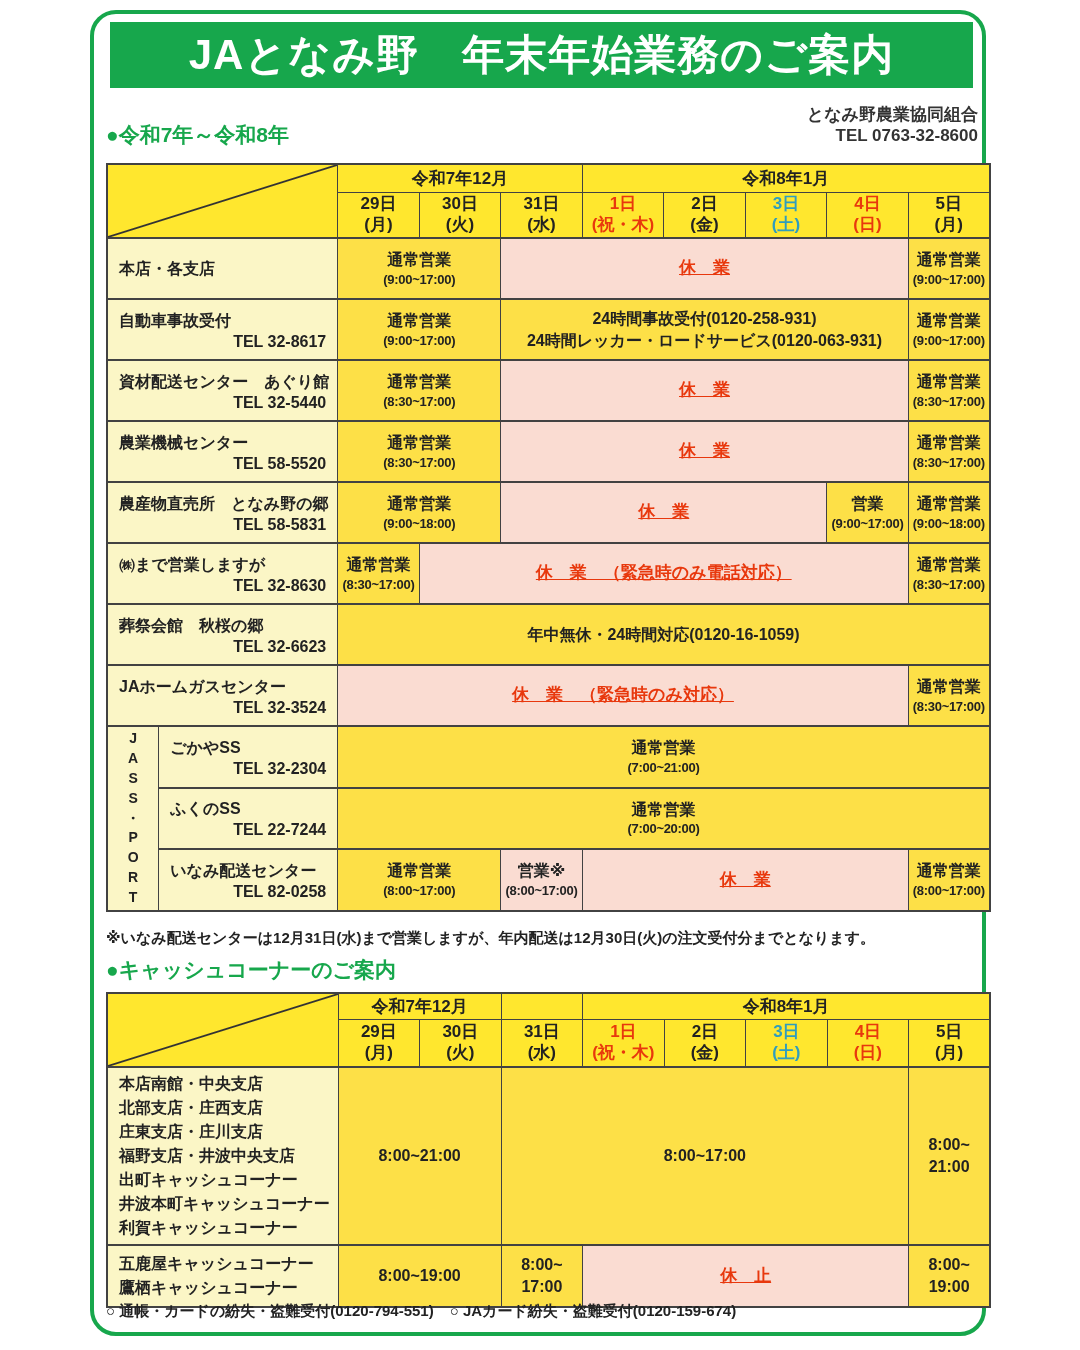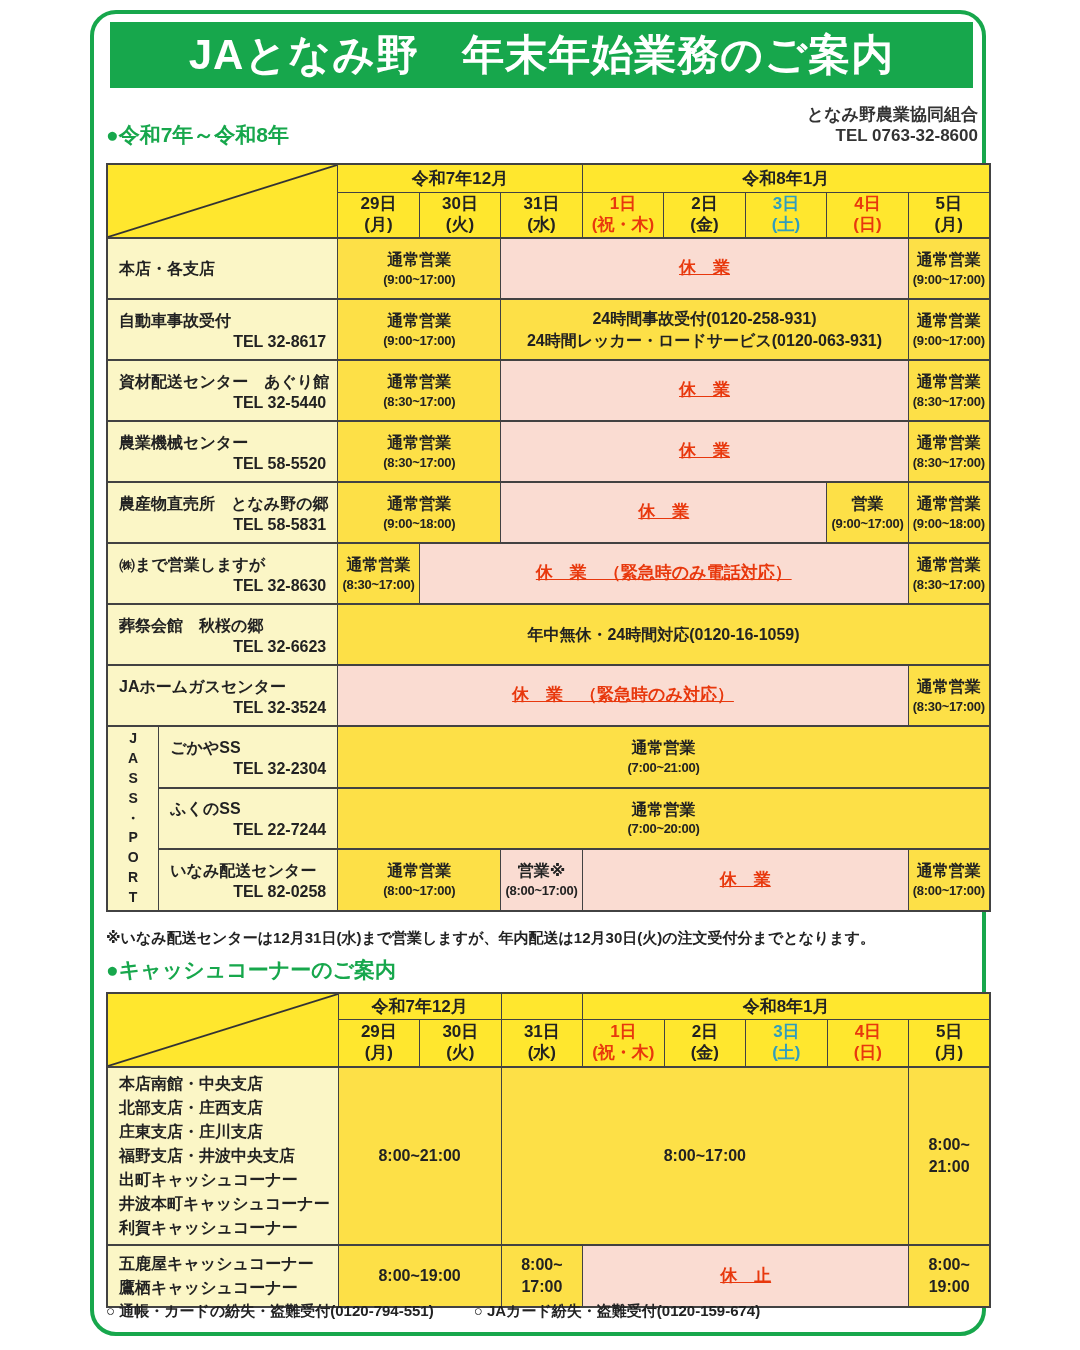--- a/index.html
+++ b/index.html
@@ -14,21 +14,21 @@
     border:4px solid var(--green); border-radius:26px;}
   .title-bar{position:absolute; left:110px; top:22px; width:863px; height:66px;
     background:var(--green); color:#fff; display:flex; align-items:center; justify-content:center;
     font-size:42px; font-weight:bold; letter-spacing:1px;}
   .org{position:absolute; right:102px; top:104px; text-align:right;
     font-size:17px; font-weight:bold; color:#333; line-height:1.25;}
   .sec-head{position:absolute; left:106px; color:var(--green); font-weight:bold; font-size:21px;}
   .sec1{top:121px;} .sec2{top:956px;}
   .note{position:absolute; left:106px; font-size:15px; font-weight:bold; color:#222;}
   .note1{top:918px; width:870px;margin-top:11px;}
-  .note2{top:1302px; width:870px; display:flex; gap:40px;}
+  .note2{top:1302px; width:870px; display:flex; gap:16px;}
   table{border-collapse:collapse; table-layout:fixed; position:absolute; left:106px;
     border:2.5px solid var(--line); background:#fff;}
   #table1{top:163px;} #table2{top:992px;}
   td{border:1px solid var(--line); overflow:hidden; vertical-align:middle;}
   tr.data td{border-top-width:2px;}
   .hd{background:var(--yellow); font-weight:bold; text-align:center; font-size:17px; color:#222;}
   .diag{background-image:linear-gradient(to bottom right,
       transparent calc(50% - 1.4px), #333 calc(50% - 0.4px),
       #333 calc(50% + 0.4px), transparent calc(50% + 1.4px));}
   .day div{line-height:1.22;}

